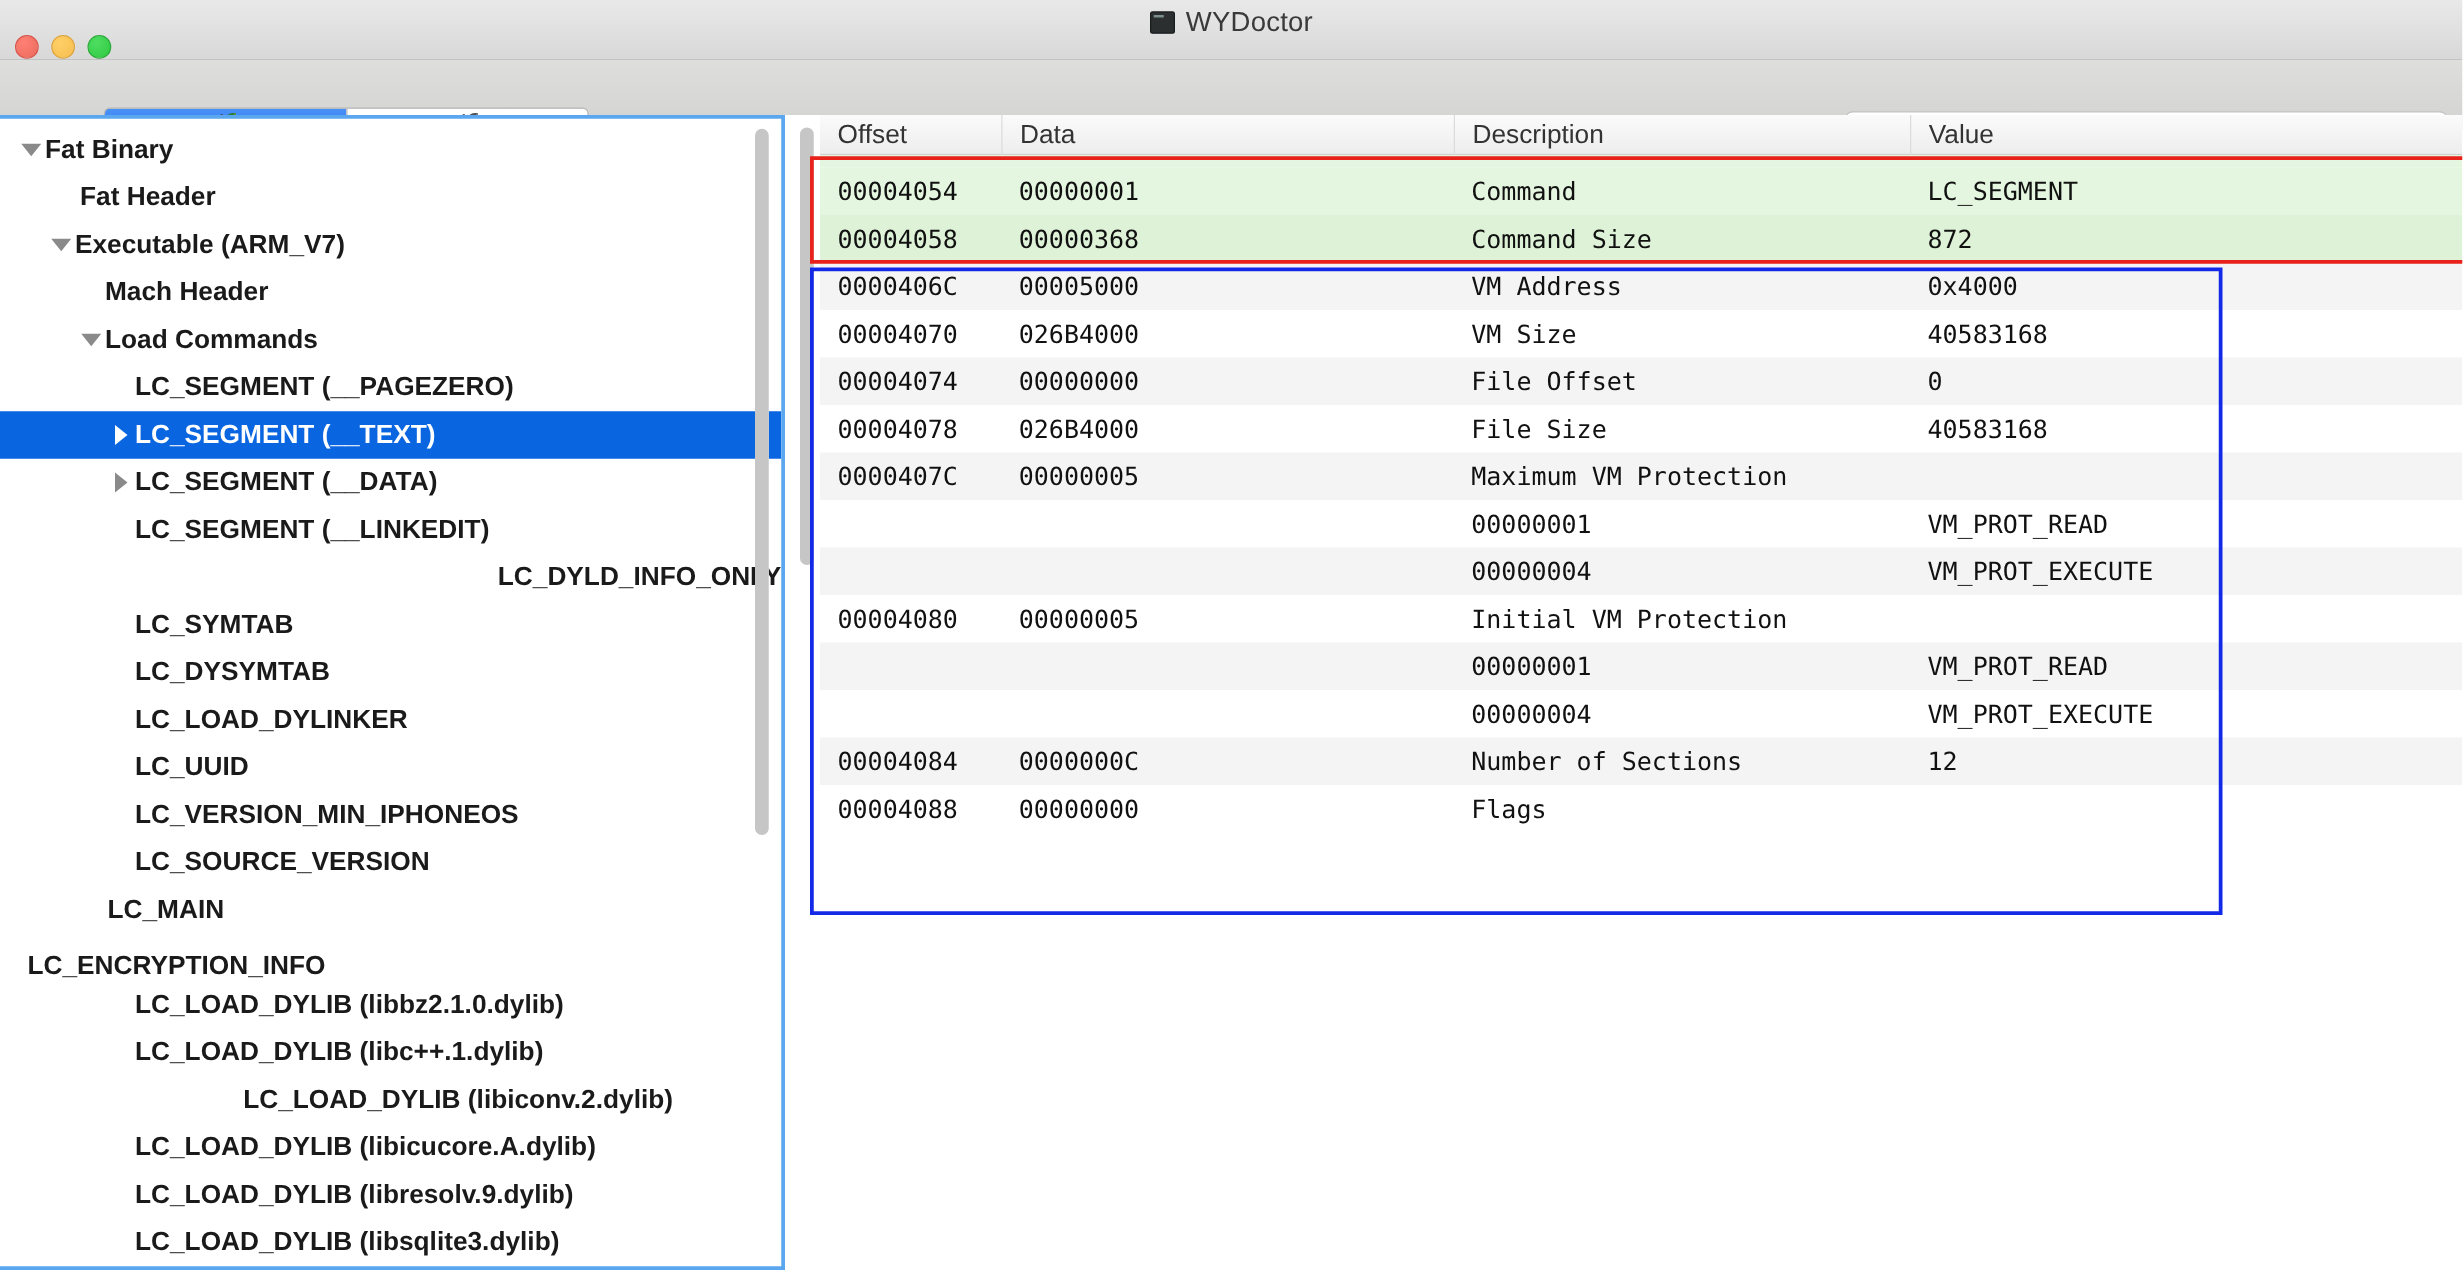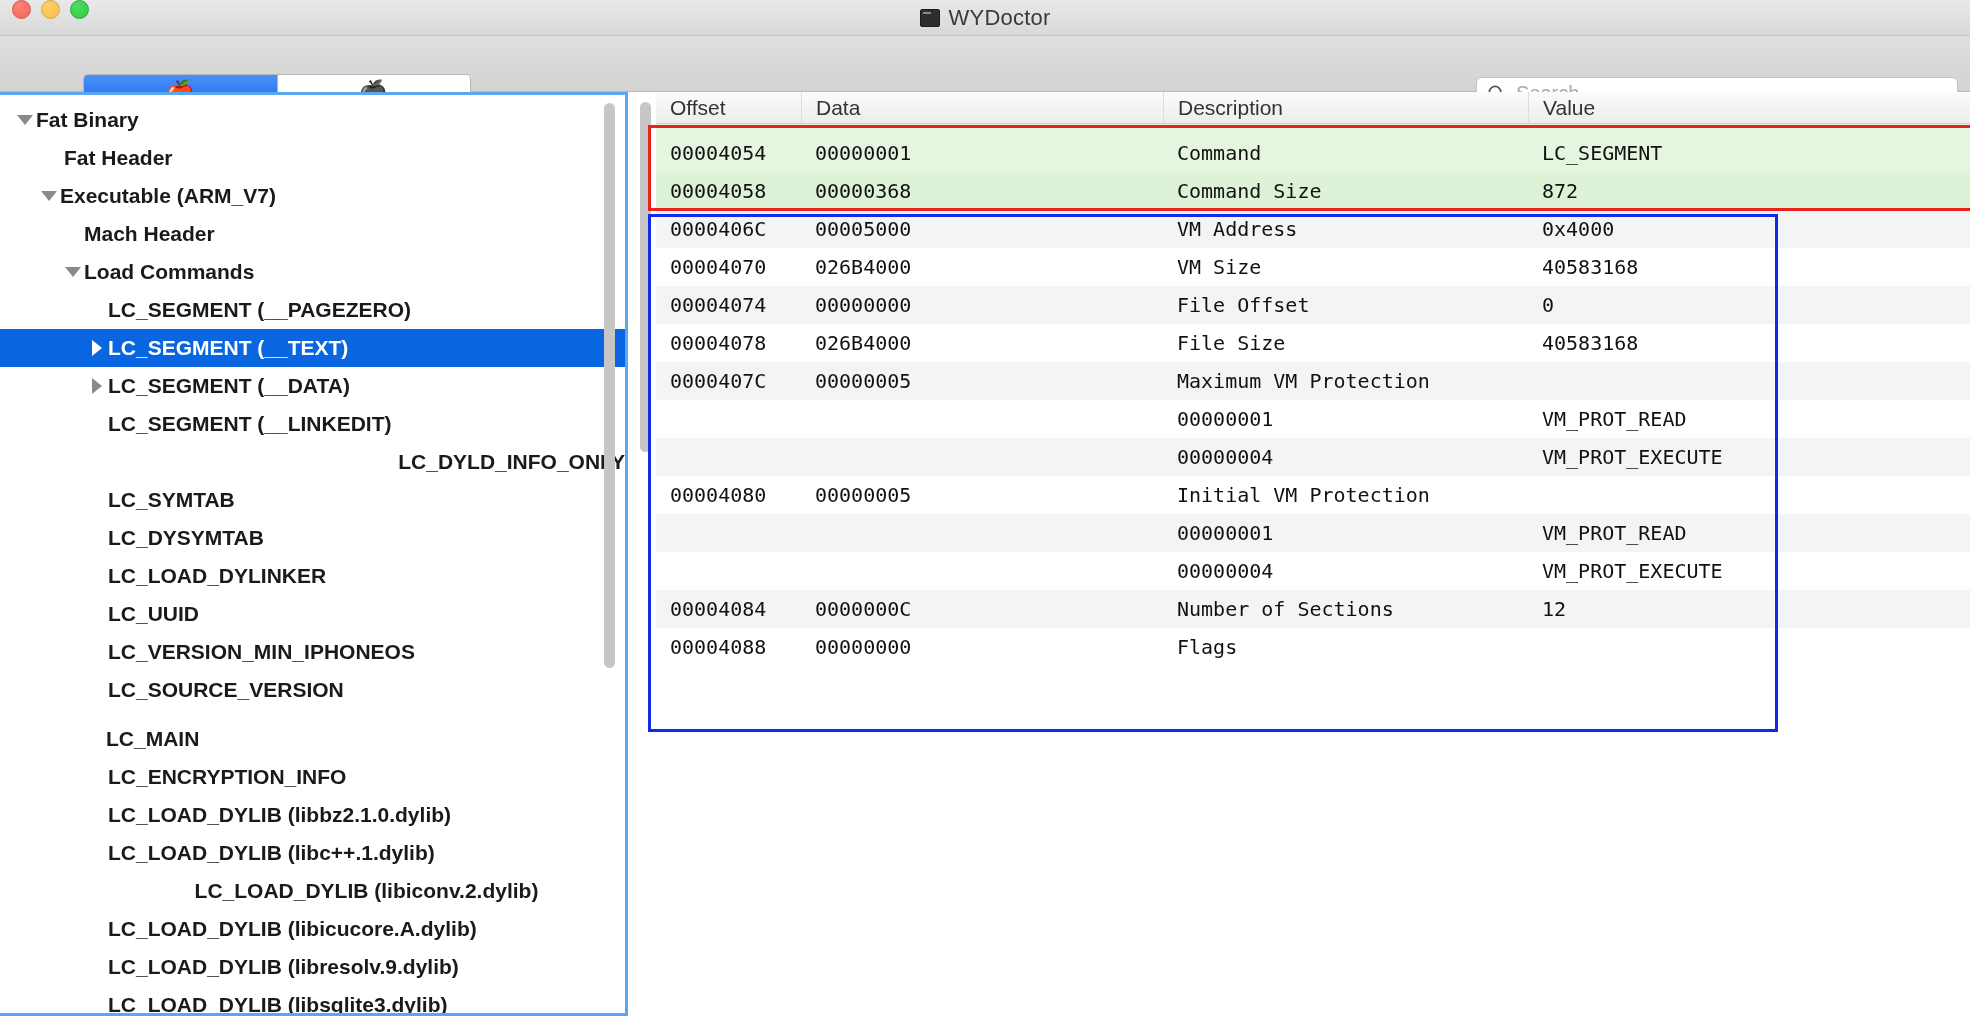--- a/index.html
+++ b/index.html
@@ -7,24 +7,24 @@
     width: 1970px; height: 1016px;
     overflow: hidden;
     font-family: "Liberation Sans", sans-serif;
     background: #ffffff;
   }
   .window { position: relative; width: 1970px; height: 1016px; background:#fff; }
 
   
   .titlebar {
     position: relative;
-    height: 36px;
+    height: 48px;
     background: linear-gradient(to bottom, #e9e9e9 0%, #d8d8d8 100%);
     border-bottom: 1px solid #c2c2c2;
-    display: flex; align-items: flex-start;
+    display: flex; align-items: flex-end;
   }
   .traffic { display:flex; align-items:center; gap:10px; padding-left: 12px; }
   .light { width: 19px; height:19px; border-radius: 50%; display:block; }
   .light.red    { background: radial-gradient(circle at 35% 30%, #ff8074, #ec6a5e); border:1px solid #d9534a; }
   .light.yellow { background: radial-gradient(circle at 35% 30%, #ffd066, #f5bd4f); border:1px solid #dfa43b; }
   .light.green  { background: radial-gradient(circle at 35% 30%, #4ede62, #2fc840); border:1px solid #27ab36; }
   .title-center {
     position:absolute; left:0; right:0; top:0; height:36px;
     display:flex; align-items:center; justify-content:center; gap:9px;
     pointer-events:none;
@@ -270,25 +270,25 @@
             <span>LC_UUID</span>
           </div>
           <div class="trow" style="padding-left: 86px;">
             <span class="tw"></span>
             <span>LC_VERSION_MIN_IPHONEOS</span>
           </div>
           <div class="trow" style="padding-left: 86px;">
             <span class="tw"></span>
             <span>LC_SOURCE_VERSION</span>
           </div>
-          <div class="trow" style="padding-left: 84px; margin-top: 11px;">
+          <div class="trow" style="padding-left: 64px;">
             <span class="tw"></span>
             <span>LC_MAIN</span>
           </div>
-          <div class="trow" style="padding-left: 86px;">
+          <div class="trow" style=" align-items: flex-end;">
             <span class="tw"></span>
             <span>LC_ENCRYPTION_INFO</span>
           </div>
           <div class="trow" style="padding-left: 86px;">
             <span class="tw"></span>
             <span>LC_LOAD_DYLIB (libbz2.1.0.dylib)</span>
           </div>
           <div class="trow" style="padding-left: 86px;">
             <span class="tw"></span>
             <span>LC_LOAD_DYLIB (libc++.1.dylib)</span>

